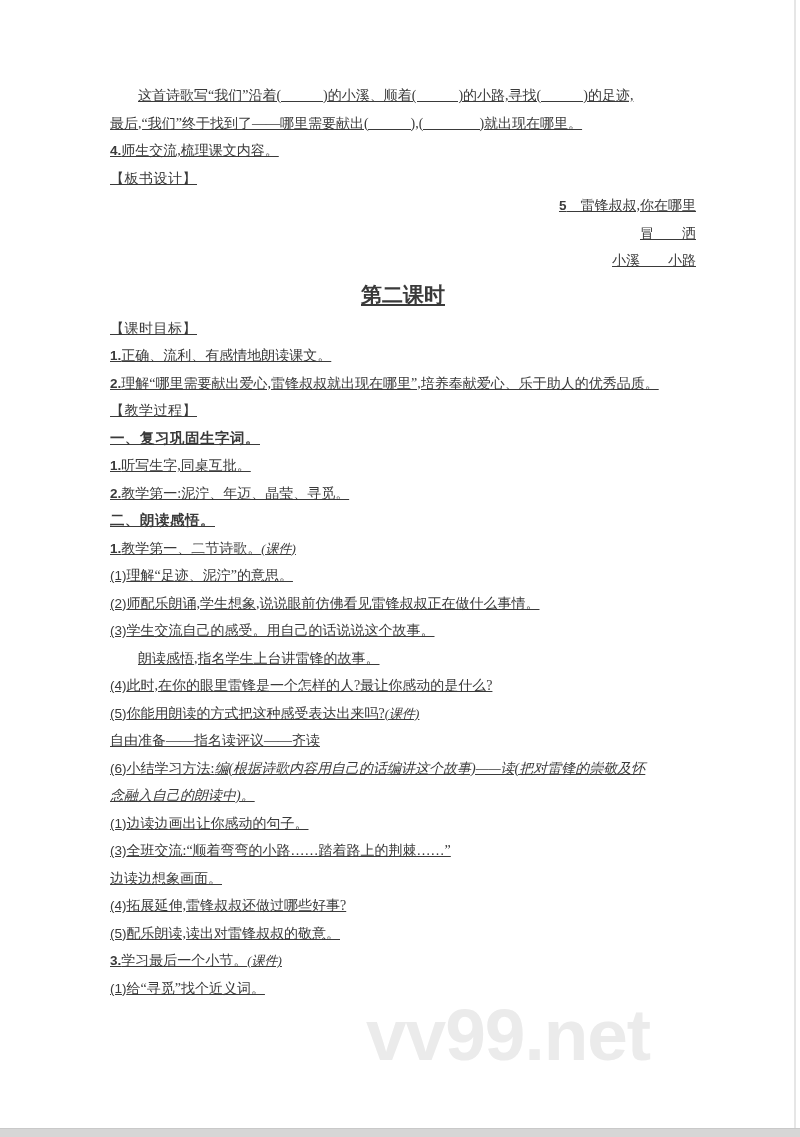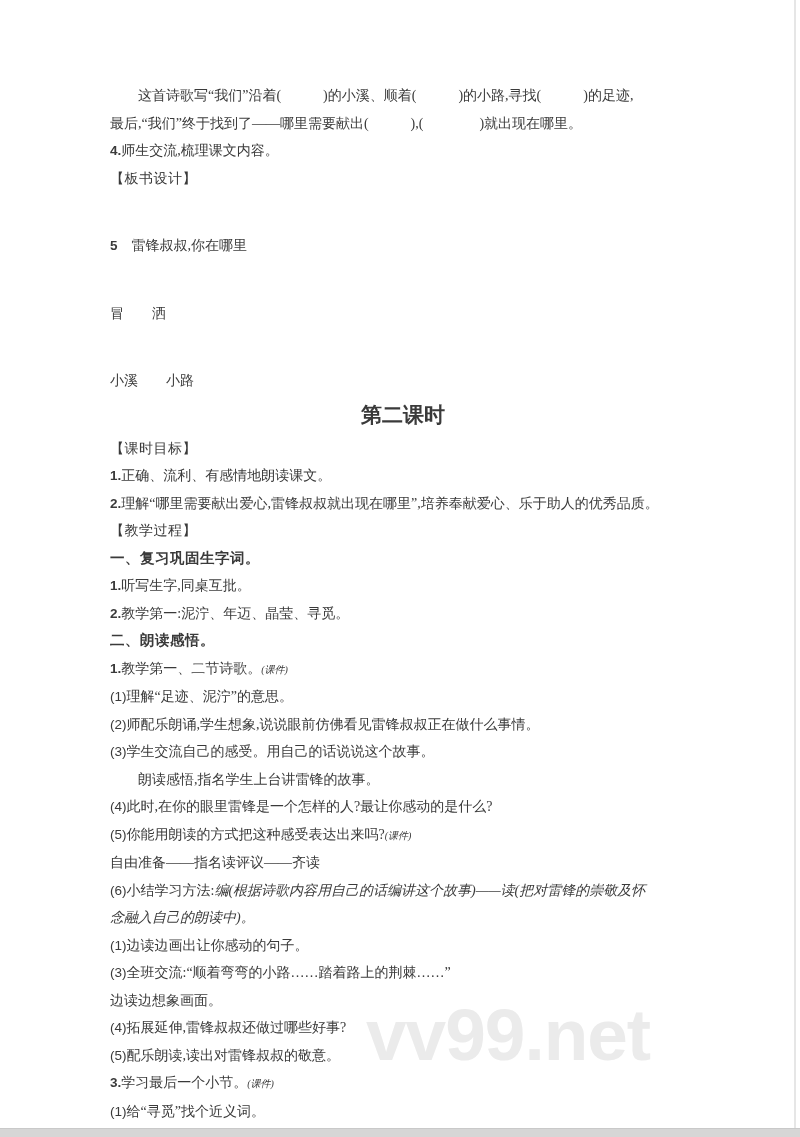--- a/index.html
+++ b/index.html
@@ -19,56 +19,56 @@
     left: 110px;
     top: 82px;
     width: 586px;
     color: #3a3a3a;
   }
   .line {
     font-size: 14px;
     line-height: 27.5px;
     white-space: nowrap;
     font-family: "Liberation Serif", "DejaVu Serif", serif;
+    text-decoration: underline;
   }
   .line.indent {
     text-indent: 2em;
   }
   .line.bracket {
     font-weight: 500;
     letter-spacing: 0.5px;
   }
   .line.bold {
     font-family: "Liberation Sans", "DejaVu Sans", sans-serif;
     font-weight: 700;
     font-size: 14.5px;
     letter-spacing: 0.5px;
   }
   .line.center {
-    text-align: left;
-    margin-top: 40px;
+    text-align: right;
   }
   .line.title {
     text-align: center;
     font-size: 21px;
     font-weight: 700;
     line-height: 40px;
   }
   .prefix {
     font-family: "Liberation Sans", "DejaVu Sans", sans-serif;
     font-size: 13.5px;
   }
   .prefix.strong {
     font-weight: 700;
   }
   .kai, .suffix {
     font-style: italic;
   }
   .suffix {
-    font-size: 10px;
+    font-size: 13px;
   }
   .watermark {
     position: absolute;
     left: 366px;
     top: 998px;
     font-family: "Liberation Sans", "DejaVu Sans", sans-serif;
     font-weight: 700;
     font-size: 73px;
     line-height: 1;
     color: #ebebeb;

